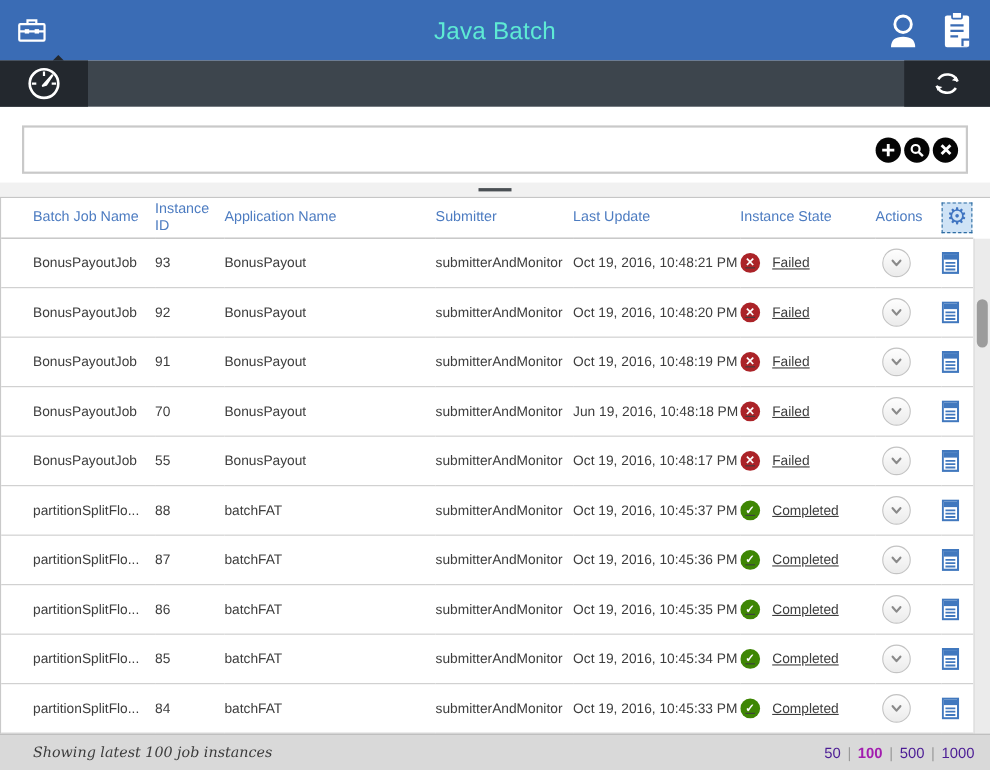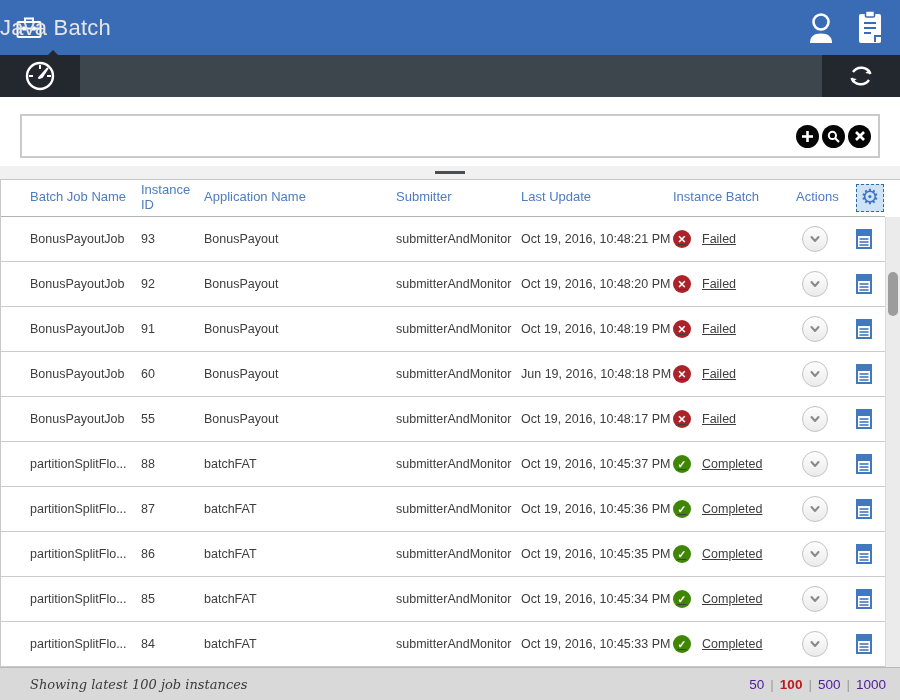--- a/index.html
+++ b/index.html
@@ -6,21 +6,21 @@
   html,body { background:#fff; }
   .screen {
     position:relative; width:900px; height:700px; overflow:hidden;
     font-family:"Liberation Sans", sans-serif; background:#fff;
   }
 
   
   .topbar { position:absolute; top:0; left:0; width:900px; height:55px; background:#3a6cb5; }
   .topbar .title {
     position:absolute; left:0; right:0; top:0; height:55px; line-height:55px;
-    color:#e5e5e5; font-size:22px; font-weight:500; letter-spacing:.2px;
+    text-align:center; color:#5eead4; font-size:22px; font-weight:500; letter-spacing:.2px;
   }
   .icon-btn { background:transparent; border:none; cursor:pointer; padding:0; display:flex; align-items:center; justify-content:center; }
   .tb-left  { position:absolute; left:12px;  top:11px; width:34px; height:34px; }
   .tb-user  { position:absolute; right:62px; top:10px; width:34px; height:36px; }
   .tb-clip  { position:absolute; right:14px; top:9px;  width:32px; height:38px; }
 
   
   .toolbar { position:absolute; top:55px; left:0; width:900px; height:42px; background:#3d454d; }
   .tool-sq { position:absolute; top:0; height:42px; background:#23282e; }
   .tool-sq.left  { left:0;  width:80px; }
@@ -71,21 +71,21 @@
   
   .vtrack { position:absolute; left:885px; top:217px; width:15px; height:450px; background:#ebebeb; border-left:1px solid #d9d9d9; }
   .vthumb { position:absolute; left:2px; top:55px; width:10px; height:44px; background:#9c9c9c; border-radius:5px; cursor:grab; }
 
   
   .footer { position:absolute; top:667px; left:0; width:900px; height:33px; background:#d9d9d9; border-top:1px solid #b8b8b8;
             display:flex; align-items:center; justify-content:space-between; padding:0 14px 0 30px; }
   .status { font-family:"DejaVu Serif", serif; font-style:italic; font-size:13px; color:#3b3b3b;text-align:center; }
   .pager { font-size:13.5px; display:flex; align-items:center; gap:6px; }
   .pager .link { color:#4c1d95; cursor:pointer; }
-  .pager .link.active { color:#b91c1c; font-weight:bold; }
+  .pager .link.active { color:#a21caf; font-weight:bold; }
   .pager .sep { color:#9a9a9a; }
 
   svg { display:block; }
 </style>
 </head>
 <body>
 
 <div class="screen">
 
   <header class="topbar">
@@ -199,21 +199,21 @@
           <col style="width:60px">
           <col style="width:29px">
       </colgroup>
       <thead>
         <tr>
           <th class="c-job">Batch Job Name</th>
           <th>Instance ID</th>
           <th>Application Name</th>
           <th>Submitter</th>
           <th>Last Update</th>
-          <th>Instance Batch</th>
+          <th>Instance State</th>
           <th>Actions</th>
           <th style="padding-right:0;">
             <button class="gear-btn">
               <span>⚙</span>
             </button>
           </th>
         </tr>
       </thead>
       <tbody>
     <tr>
@@ -319,21 +319,21 @@
               <line x1="3.5" y1="13" x2="12.5" y2="13" stroke="#4178be" stroke-width="1.6"></line>
               <line x1="3.5" y1="16" x2="12.5" y2="16" stroke="#4178be" stroke-width="1.6"></line>
             </svg>
           </span>
         </button>
       </td>
     </tr>
 
     <tr>
       <td class="c-job"><span>BonusPayoutJob</span></td>
-      <td><span>60</span></td>
+      <td><span>70</span></td>
       <td><span>BonusPayout</span></td>
       <td><span>submitterAndMonitor</span></td>
       <td><span>Jun 19, 2016, 10:48:18 PM</span></td>
       <td class="c-state">
         <span class="state-wrap">
           <span class="state-badge failed"></span>
           <span class="state-label">Failed</span>
         </span>
       </td>
       <td>

